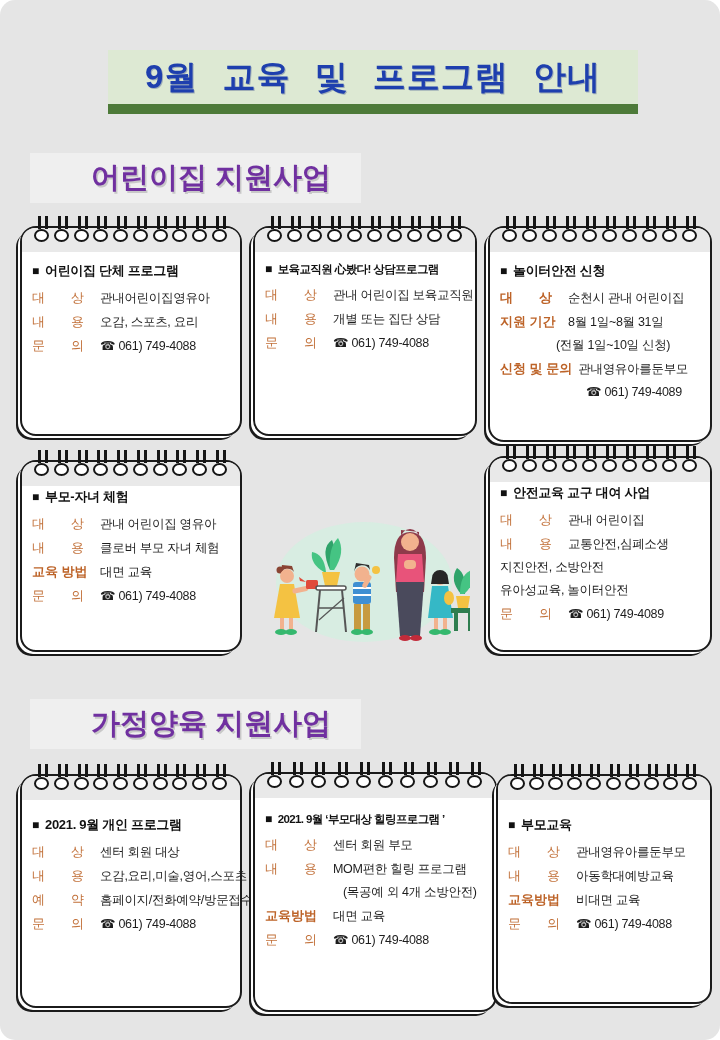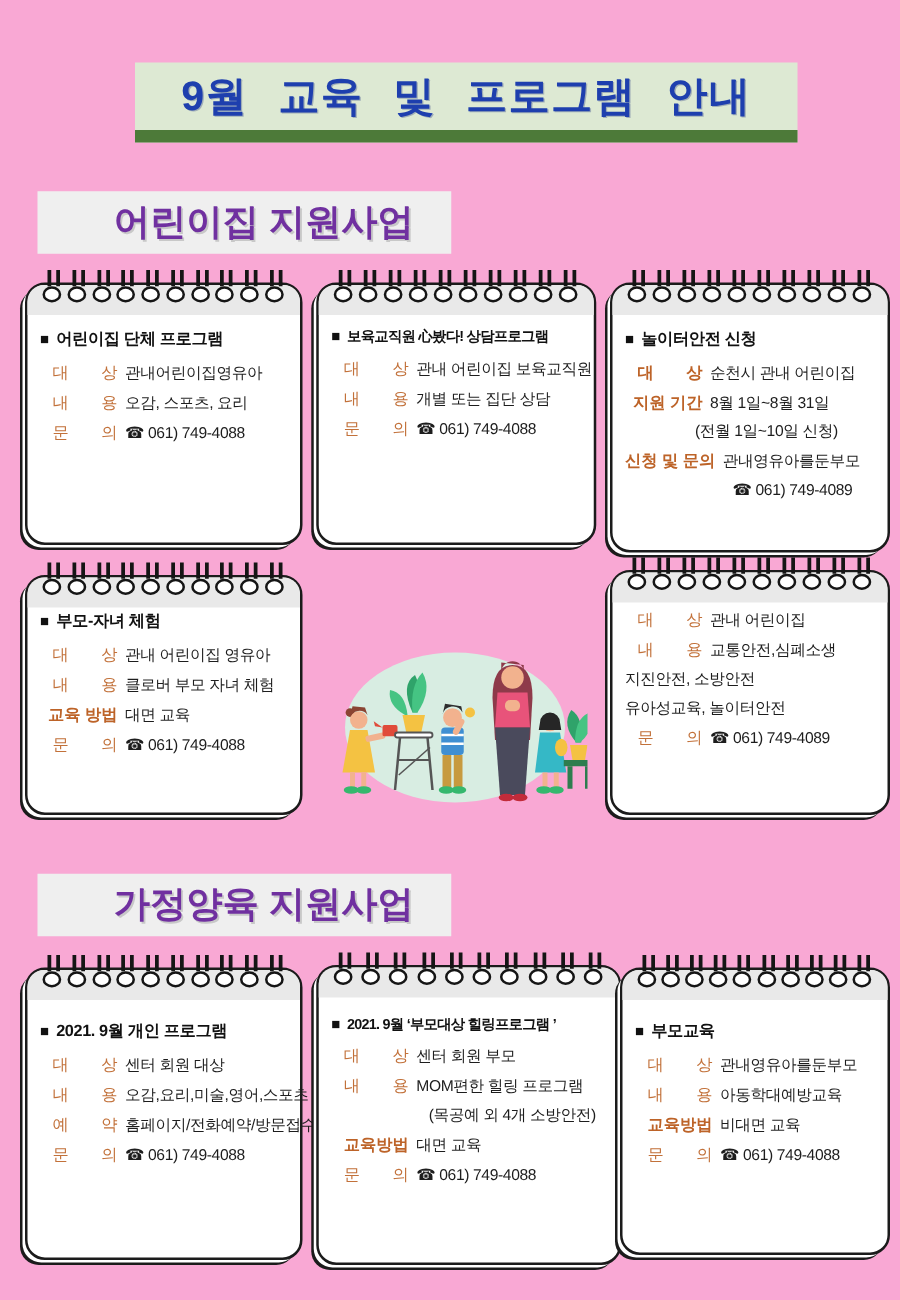--- a/index.html
+++ b/index.html
@@ -1,18 +1,18 @@
 <!DOCTYPE html>
 <html><head>
 <meta charset="utf-8">
 <style>
   html,body{margin:0;padding:0;background:#fff;}
   body{width:720px;height:1040px;position:relative;overflow:hidden;
        font-family:"Liberation Sans","DejaVu Sans",sans-serif;}
-  .page{position:absolute;inset:0;background:#f9a8d4;}
+  .page{position:absolute;inset:0;background:#e5e5e5;border-radius:15px;}
 
   
   .banner{position:absolute;left:108px;top:50px;width:530px;height:64px;background:#dde9d3;}
   .banner-text{position:absolute;left:0;right:0;top:0;bottom:10px;display:flex;align-items:center;
        justify-content:center;font-size:33px;font-weight:bold;color:#1e3fae;
        word-spacing:14px;letter-spacing:1px;text-shadow:1px 1px 0 rgba(20,40,120,.30);white-space:nowrap;}
   .banner-bar{position:absolute;left:0;right:0;bottom:0;height:10px;background:#4d7a39;}
 
   
   .sec-h{position:absolute;left:30px;width:300px;height:50px;background:#efefef;
@@ -27,21 +27,21 @@
   .ring{position:relative;width:16px;height:26px;}
   .ring::before{content:"";position:absolute;left:4px;top:0;width:4px;height:13px;
        border-left:3px solid #151515;border-right:3px solid #151515;}
   .ring::after{content:"";position:absolute;left:0;bottom:0;width:11px;height:9px;
        border:2.5px solid #151515;border-radius:50%;background:#fff;}
   .body{position:relative;padding:34px 10px 0;}
   .card-title{font-size:13px;font-weight:bold;color:#111;letter-spacing:-0.3px;white-space:nowrap;margin:0 0 6px;}
   .card-title .bullet{font-size:12px;margin-right:6px;}
   .card-title.small{font-size:11.5px;letter-spacing:-0.6px;}
   .row{display:flex;align-items:baseline;line-height:23px;white-space:nowrap;}
-  .label{min-width:62px;margin-right:6px;color:#c2713a;font-size:13px;white-space:pre;flex-shrink:0;text-align:right;}
+  .label{min-width:62px;margin-right:6px;color:#c2713a;font-size:13px;white-space:pre;flex-shrink:0;}
   .label.bl{font-weight:bold;color:#bd6328;}
   .val{font-size:12.5px;color:#1d1d1d;letter-spacing:-0.3px;}
   .cont{line-height:23px;font-size:12.5px;color:#1d1d1d;white-space:nowrap;letter-spacing:-0.3px;}
   .ml56{margin-left:56px}.ml70{}.ml78{margin-left:78px}.ml86{margin-left:86px}
 
   
   .illus{position:absolute;left:258px;top:486px;width:212px;height:170px;}
   .illus svg{width:100%;height:100%;display:block;}
 </style>
 </head>
@@ -261,20 +261,21 @@
         <i class="ring"></i>
         <i class="ring"></i>
         <i class="ring"></i>
         <i class="ring"></i>
         <i class="ring"></i>
         <i class="ring"></i>
         <i class="ring"></i>
         <i class="ring"></i>
       </div>
     <div class="body" style="padding-top:26px">
+      <div class="card-title"><span class="bullet">■</span><span>안전교육 교구 대여 사업</span></div>
       <div class="row">
           <span class="label">대  상</span>
           <span class="val">관내 어린이집</span>
         </div>
       <div class="row">
           <span class="label">내  용</span>
           <span class="val">교통안전,심폐소생</span>
         </div>
       <div class="cont ml70">지진안전, 소방안전</div>
       <div class="cont ml70">유아성교육, 놀이터안전</div>

